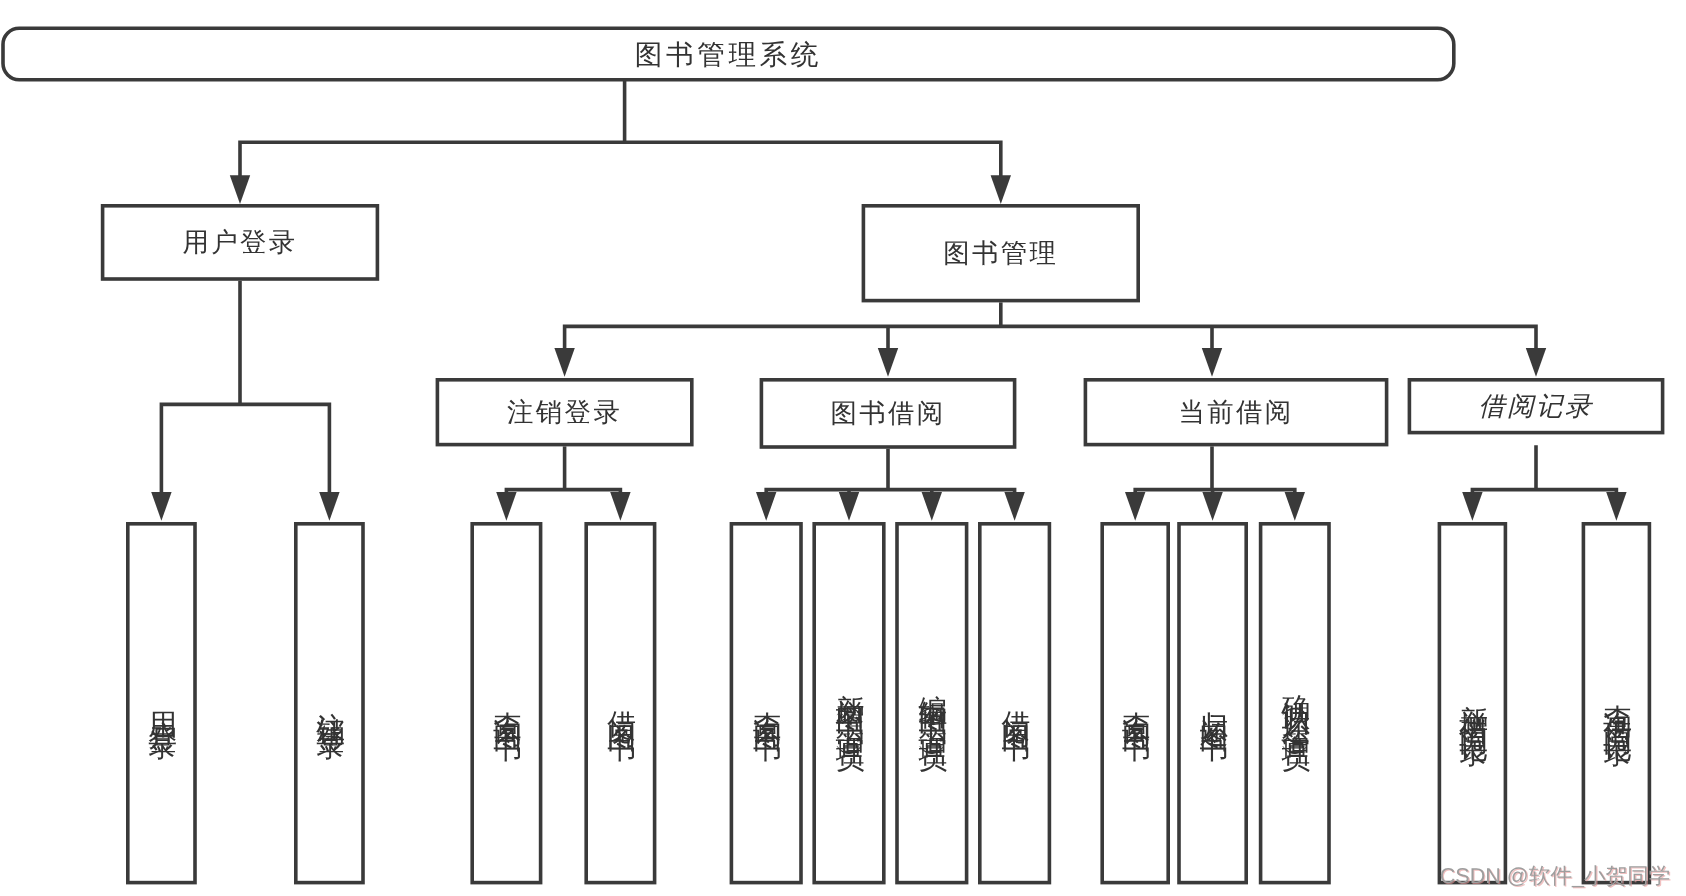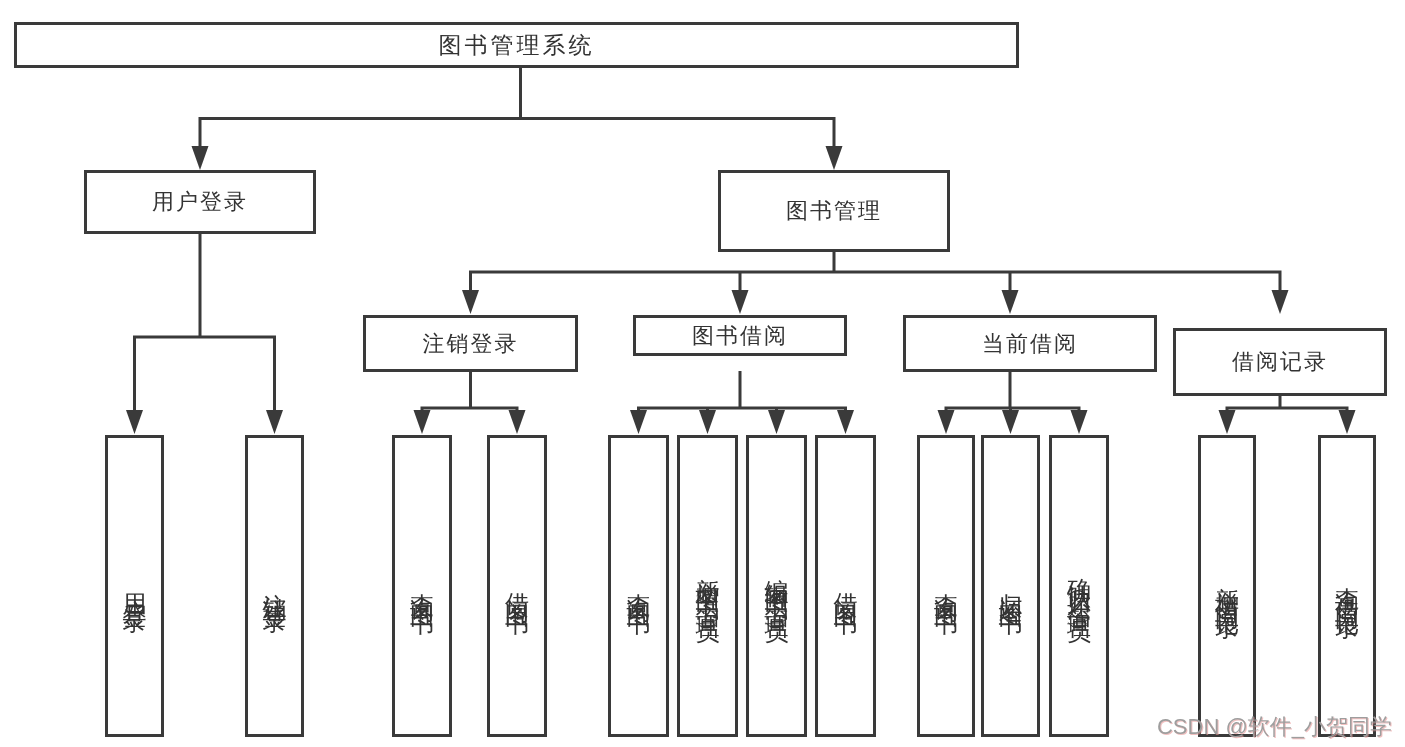--- a/index.html
+++ b/index.html
@@ -33,21 +33,21 @@
     writing-mode:vertical-rl;
     text-orientation:mixed;
     font-size:24px;
     letter-spacing:6px;
     line-height:1;
     white-space:nowrap;
   }
   .watermark{
     position:absolute;
     right:13px;bottom:5px;
-    font-size:22px;
+    font-size:18px;
     color:var(--wm,#9e9e9e);
     text-shadow:1px 1px 0 rgba(232,150,150,.6);
     white-space:nowrap;
     z-index:5;
   }
 </style>
 </head>
 <body>
 
 <div class="stage" style="--line: #3a3a3a; --text: #333333; --bg: #ffffff; --wm: #9e9e9e;">
@@ -109,41 +109,41 @@
 
     <g stroke="currentColor" stroke-width="3" fill="none">
       <path d="M1280 371 V408 M1227 408 H1347 M1227 406.5 V413 M1347 406.5 V413"></path>
     </g>
     <g fill="currentColor" stroke="none">
       <polygon points="1218.5,410 1235.5,410 1227,434"></polygon>
       <polygon points="1338.5,410 1355.5,410 1347,434"></polygon>
     </g>
   </svg>
 
-  <div class="box t" style="left:14px;top:22px;width:1005px;height:46px;">
+  <div class="box t" style="left:1px;top:22px;width:1212px;height:46px;border-radius:15px;">
     <span class="label">图书管理系统</span>
   </div>
 
   <div class="box h" style="left:84px;top:170px;width:232px;height:64px;">
     <span class="label">用户登录</span>
   </div>
   <div class="box h" style="left:718px;top:170px;width:232px;height:82px;">
     <span class="label">图书管理</span>
   </div>
 
   <div class="box h" style="left:363px;top:315px;width:215px;height:57px;">
     <span class="label">注销登录</span>
   </div>
-  <div class="box h" style="left:633px;top:315px;width:214px;height:41px;">
+  <div class="box h" style="left:633px;top:315px;width:214px;height:59px;">
     <span class="label">图书借阅</span>
   </div>
   <div class="box h" style="left:903px;top:315px;width:254px;height:57px;">
     <span class="label">当前借阅</span>
   </div>
-  <div class="box h" style="left:1173px;top:328px;width:214px;height:68px;">
+  <div class="box h" style="left:1173px;top:315px;width:214px;height:47px;font-style:italic;">
     <span class="label">借阅记录</span>
   </div>
 
   <div class="box v" style="left:105px;top:435px;width:59px;height:302px;">
     <span class="label">用户登录</span>
   </div>
   <div class="box v" style="left:245px;top:435px;width:59px;height:302px;">
     <span class="label">注销登录</span>
   </div>
 

